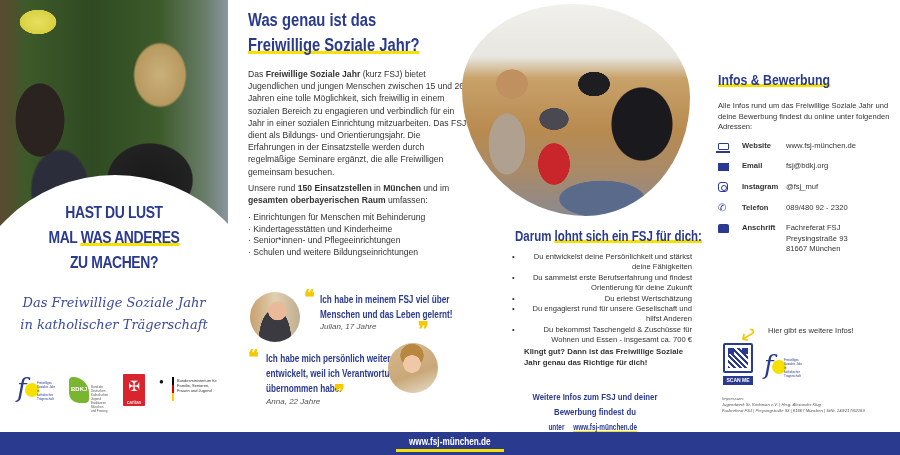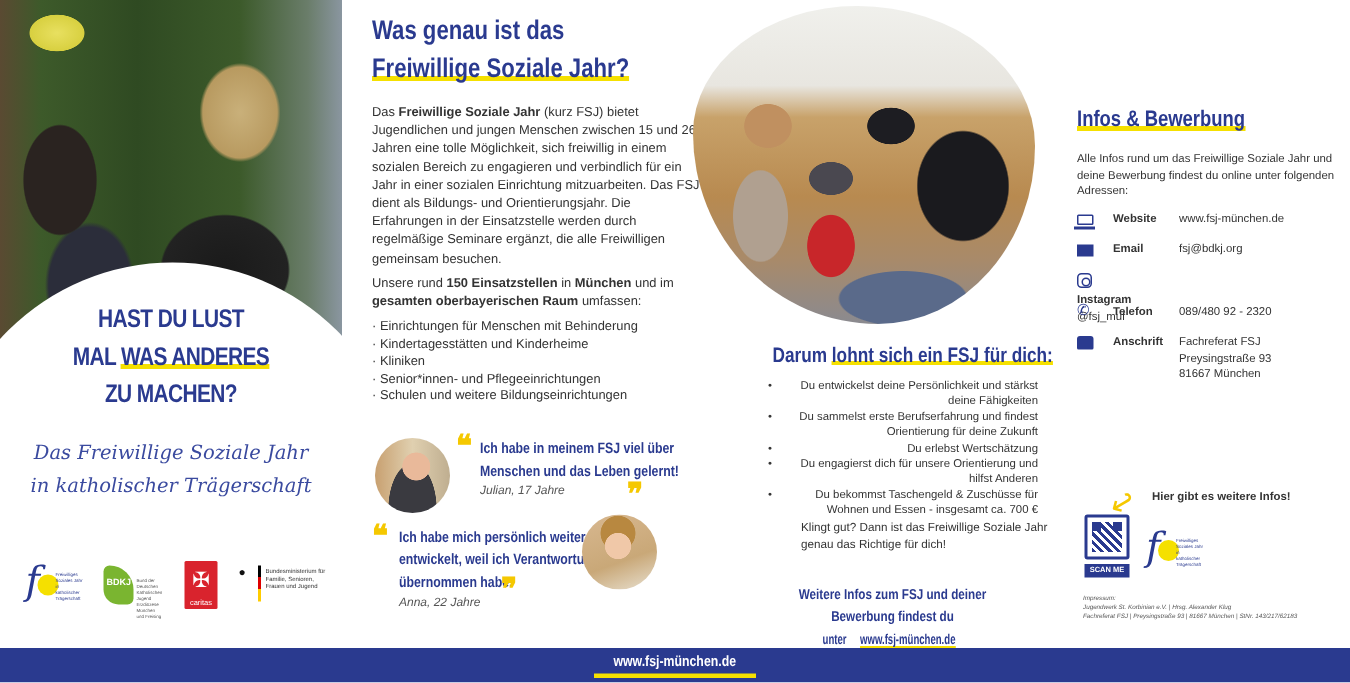--- a/index.html
+++ b/index.html
@@ -71,42 +71,42 @@
       radial-gradient(ellipse 26px 20px at 132px 80px, #1d1d22 0 60%, transparent 62%),
       radial-gradient(ellipse 50px 60px at 180px 120px, #1a1a1e 0 60%, transparent 62%),
       radial-gradient(ellipse 70px 30px at 140px 195px, #5a6a8a 0 60%, transparent 62%),
       linear-gradient(180deg, #f0f0ec 0%, #e8e6e0 25%, #c8a26a 35%, #b88a50 60%, #a88a6a 80%, #8a8a90 100%);
   }
   .h3 { position: absolute; left: 55px; top: 226px; font-weight: bold; font-size: 14px; line-height: 20px; color: #2a3a8f;
     transform: scaleX(0.82); transform-origin: left; white-space: nowrap; }
   .list2 { position: absolute; left: 52px; top: 252px; width: 180px; font-size: 7.6px; line-height: 10.4px; color: #333; list-style: none; text-align: right; }
   .list2 li { position: relative; padding-left: 8px; }
   .list2 li::before { content: "•"; position: absolute; left: 0; }
-  .klingt { position: absolute; left: 74px; top: 346px; width: 170px; font-size: 7.8px; line-height: 11px; font-weight: normal; color: #333; }
+  .klingt { position: absolute; left: 64px; top: 346px; width: 170px; font-size: 7.8px; line-height: 11px; font-weight: bold; color: #333; }
   .weitere { position: absolute; left: 40px; top: 389px; width: 190px; text-align: center; font-weight: bold; font-size: 9.5px; line-height: 15px; color: #2a3a8f; }
   .weitere span { display: inline-block; transform: scaleX(0.82); }
 
   
   .panel4 { position: absolute; left: 700px; top: 0; width: 200px; height: 314px; }
   .h4 { position: absolute; left: 18px; top: 70px; font-weight: bold; font-size: 15px; line-height: 20px; color: #2a3a8f;
     transform: scaleX(0.82); transform-origin: left; white-space: nowrap; }
   .p4 { position: absolute; left: 18px; top: 101px; width: 180px; font-size: 7.6px; line-height: 10.6px; color: #333; }
   .contacts { position: absolute; left: 18px; top: 141px; width: 180px; }
   .crow { position: absolute; left: 0; width: 180px; display: flex; font-size: 7.6px; line-height: 10.6px; color: #333; }
   .crow .ic { width: 24px; color: #2a3a8f; font-size: 10px; line-height: 10px; }
   .crow .lbl { width: 44px; font-weight: bold; }
   .crow .val { flex: 1; }
   .ic-laptop { display: inline-block; width: 11px; height: 7px; border: 1.5px solid #2a3a8f; border-radius: 1px; position: relative; margin-top: 2px; }
   .ic-laptop::after { content: ""; position: absolute; left: -3px; bottom: -3.5px; width: 14px; height: 1.5px; background: #2a3a8f; }
   .ic-mail { display: inline-block; width: 11px; height: 8px; background: #2a3a8f; position: relative; margin-top: 2px; }
   .ic-insta { display: inline-block; width: 10px; height: 10px; border: 1.5px solid #2a3a8f; border-radius: 3px; position: relative; }
   .ic-insta::after { content: ""; position: absolute; left: 1.5px; top: 1.5px; width: 4px; height: 4px; border: 1.2px solid #2a3a8f; border-radius: 50%; }
   .ic-house { display: inline-block; width: 11px; height: 9px; background: #2a3a8f; border-radius: 2px 2px 1px 1px; margin-top: 1px; }
   .arrow { position: absolute; left: 40px; top: 323px; font-size: 20px; color: #f5c800; transform: rotate(-30deg); }
-  .hier { position: absolute; left: 68px; top: 326px; font-size: 7.6px; color: #333; font-weight: bold; }
+  .hier { position: absolute; left: 68px; top: 326px; font-size: 7.6px; color: #333; }
   .qr { position: absolute; left: 23px; top: 343px; width: 30px; height: 30px; border: 2px solid #2a3a8f; border-radius: 2px; padding: 3px;
     background: #fff; }
   .qr-inner { width: 100%; height: 100%;
     background:
       linear-gradient(90deg, #2a3a8f 0 30%, transparent 30% 70%, #2a3a8f 70%) top/100% 30% no-repeat,
       repeating-linear-gradient(45deg, #2a3a8f 0 2px, #fff 2px 4px); }
   .scan { position: absolute; left: 23px; top: 376px; width: 30px; height: 9px; background: #2a3a8f; color: #fff; font-size: 5px; line-height: 9px; text-align: center; font-weight: bold; }
   .logo-fsj2 { position: absolute; left: 62px; top: 350px; width: 40px; height: 34px; }
   .impressum { position: absolute; left: 22px; top: 396px; width: 178px; font-size: 4.2px; line-height: 6px; color: #555; font-style: italic; }
 
@@ -161,21 +161,20 @@
   </h2>
   <p class="body-p">
     <span>Das </span><b>Freiwillige Soziale Jahr</b><span> (kurz FSJ) bietet Jugendlichen und jungen Menschen zwischen 15 und 26 Jahren eine tolle Möglichkeit, sich freiwillig in einem sozialen Bereich zu engagieren und verbindlich für ein Jahr in einer sozialen Einrichtung mitzuarbeiten. Das FSJ dient als Bildungs- und Orientierungsjahr. Die Erfahrungen in der Einsatzstelle werden durch regelmäßige Seminare ergänzt, die alle Freiwilligen gemeinsam besuchen.</span>
   </p>
   <p class="body-p2">
     <span>Unsere rund </span><b>150 Einsatzstellen</b><span> in </span><b>München</b><span> und im </span><b>gesamten oberbayerischen Raum</b><span> umfassen:</span>
   </p>
   <ul class="list1">
     <li>Einrichtungen für Menschen mit Behinderung</li>
     <li>Kindertagesstätten und Kinderheime</li>
-    <li>Kliniken</li>
     <li>Senior*innen- und Pflegeeinrichtungen</li>
     <li>Schulen und weitere Bildungseinrichtungen</li>
   </ul>
 
   <div class="avatar avatar1"></div>
   <div class="qmark" style="left:76px; top:287px;">❝</div>
   <div class="quote" style="left:92px; top:292px;">
     <span>Ich habe in meinem FSJ viel über</span><br>
     <span>Menschen und das Leben gelernt!</span>
   </div>
@@ -195,21 +194,21 @@
 
 <section class="panel3">
   <div class="blob"></div>
   <h3 class="h3">
     <span>Darum </span><span class="hl">lohnt sich ein FSJ für dich:</span>
   </h3>
   <ul class="list2">
     <li>Du entwickelst deine Persönlichkeit und stärkst deine Fähigkeiten</li>
     <li>Du sammelst erste Berufserfahrung und findest Orientierung für deine Zukunft</li>
     <li>Du erlebst Wertschätzung</li>
-    <li>Du engagierst dich für unsere Orientierung und hilfst Anderen</li>
+    <li>Du engagierst rund für unsere Gesellschaft und hilfst Anderen</li>
     <li>Du bekommst Taschengeld &amp; Zuschüsse für Wohnen und Essen - insgesamt ca. 700 €</li>
   </ul>
   <p class="klingt">Klingt gut? Dann ist das Freiwillige Soziale Jahr genau das Richtige für dich!</p>
   <p class="weitere">
     <span>Weitere Infos zum FSJ und deiner Bewerbung findest du</span><br>
     <span><span>unter </span><span class="hl">www.fsj-münchen.de</span></span>
   </p>
 </section>
 
 <section class="panel4">
@@ -219,21 +218,21 @@
     <div class="crow" style="top:0;">
       <span class="ic"><span class="ic-laptop"></span></span>
       <span class="lbl">Website</span>
       <span class="val">www.fsj-münchen.de</span>
     </div>
     <div class="crow" style="top:20px;">
       <span class="ic"><span class="ic-mail"></span></span>
       <span class="lbl">Email</span>
       <span class="val">fsj@bdkj.org</span>
     </div>
-    <div class="crow" style="top:41px;flex-direction:column;">
+    <div class="crow" style="top:41px;">
       <span class="ic"><span class="ic-insta"></span></span>
       <span class="lbl">Instagram</span>
       <span class="val">@fsj_muf</span>
     </div>
     <div class="crow" style="top:62px;">
       <span class="ic">✆</span>
       <span class="lbl">Telefon</span>
       <span class="val">089/480 92 - 2320</span>
     </div>
     <div class="crow" style="top:82px;">

